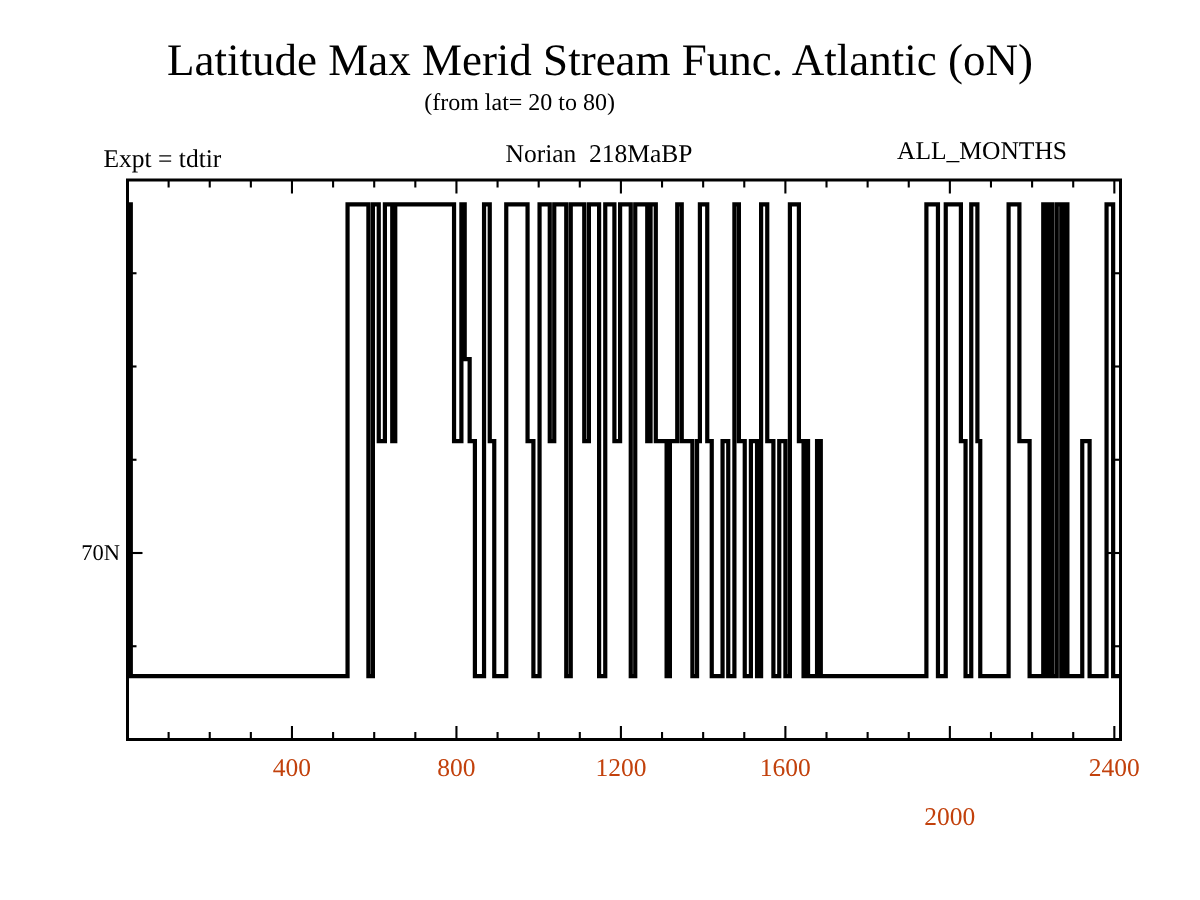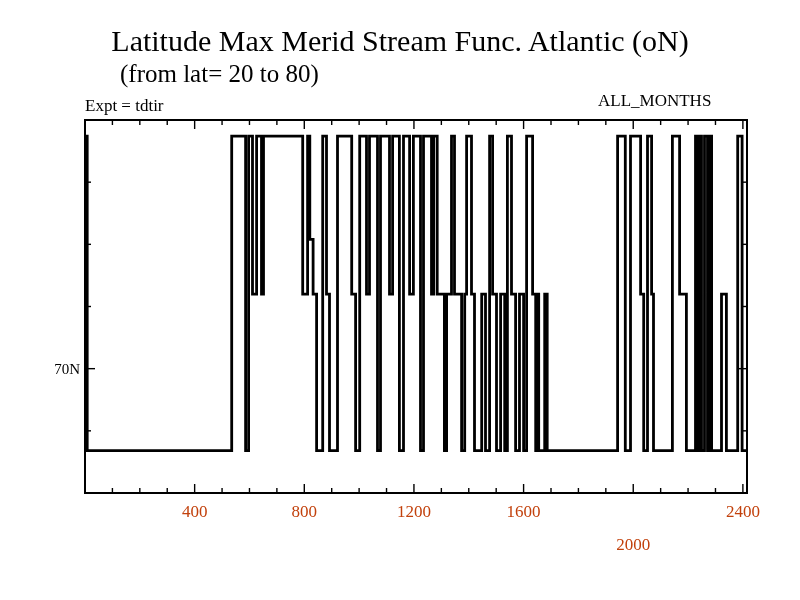--- a/index.html
+++ b/index.html
@@ -2,36 +2,37 @@
 <html><head>
 <meta charset="utf-8">
 <style>
   html,body{margin:0;padding:0;background:#fff;}
   #canvas{
     position:relative;width:800px;height:600px;background:#ffffff;
     font-family:"Liberation Serif","DejaVu Serif",serif;color:#000;overflow:hidden;
   }
   .txt{position:absolute;color:#000;white-space:pre;}
   #chart-title{top:24px;left:0;width:800px;text-align:center;font-size:30px;}
-  #chart-subtitle{top:60px;left:120px;width:290px;text-align:left;font-size:25px;}
-  #experiment-label{top:96px;left:85px;font-size:17px;}
+  #chart-subtitle{top:60px;left:120px;width:290px;text-align:right;font-size:16px;}
+  #experiment-label{top:96px;left:69px;font-size:17px;}
   #period-label{top:93px;left:337px;font-size:17px;}
   #months-label{top:91px;left:598px;width:152px;font-size:17px;}
   #ytick-label{top:361px;left:38px;width:42px;text-align:right;font-size:15px;font-family:Liberation Serif, serif;}
   #x-axis-title{top:526px;left:200px;width:400px;text-align:center;font-size:20px;}
   .x-tick-label{position:absolute;top:502px;width:60px;text-align:center;font-size:17px;color:#c2410c;}
   svg{position:absolute;top:0;left:0;}
 </style>
 </head>
 <body>
 
 <div id="canvas">
   <div class="txt" id="chart-title">Latitude Max Merid Stream Func. Atlantic (oN)</div>
   <div class="txt" id="chart-subtitle">(from lat= 20 to 80)</div>
   <div class="txt" id="experiment-label">Expt = tdtir</div>
+  <div class="txt" id="period-label">Norian  218MaBP</div>
   <div class="txt" id="months-label">ALL_MONTHS</div>
   <div class="txt" id="ytick-label">70N</div>
 
   <svg id="plot" width="800" height="600">
       <rect x="85" y="120" width="662" height="373" fill="none" stroke="#000000" stroke-width="2"></rect>
       <line x1="112.41200828157349" y1="493" x2="112.41200828157349" y2="488" stroke="#000000" stroke-width="1.4"></line>
       <line x1="112.41200828157349" y1="120" x2="112.41200828157349" y2="125" stroke="#000000" stroke-width="1.4"></line>
       <line x1="139.82401656314698" y1="493" x2="139.82401656314698" y2="488" stroke="#000000" stroke-width="1.4"></line>
       <line x1="139.82401656314698" y1="120" x2="139.82401656314698" y2="125" stroke="#000000" stroke-width="1.4"></line>
       <line x1="167.23602484472048" y1="493" x2="167.23602484472048" y2="488" stroke="#000000" stroke-width="1.4"></line>

